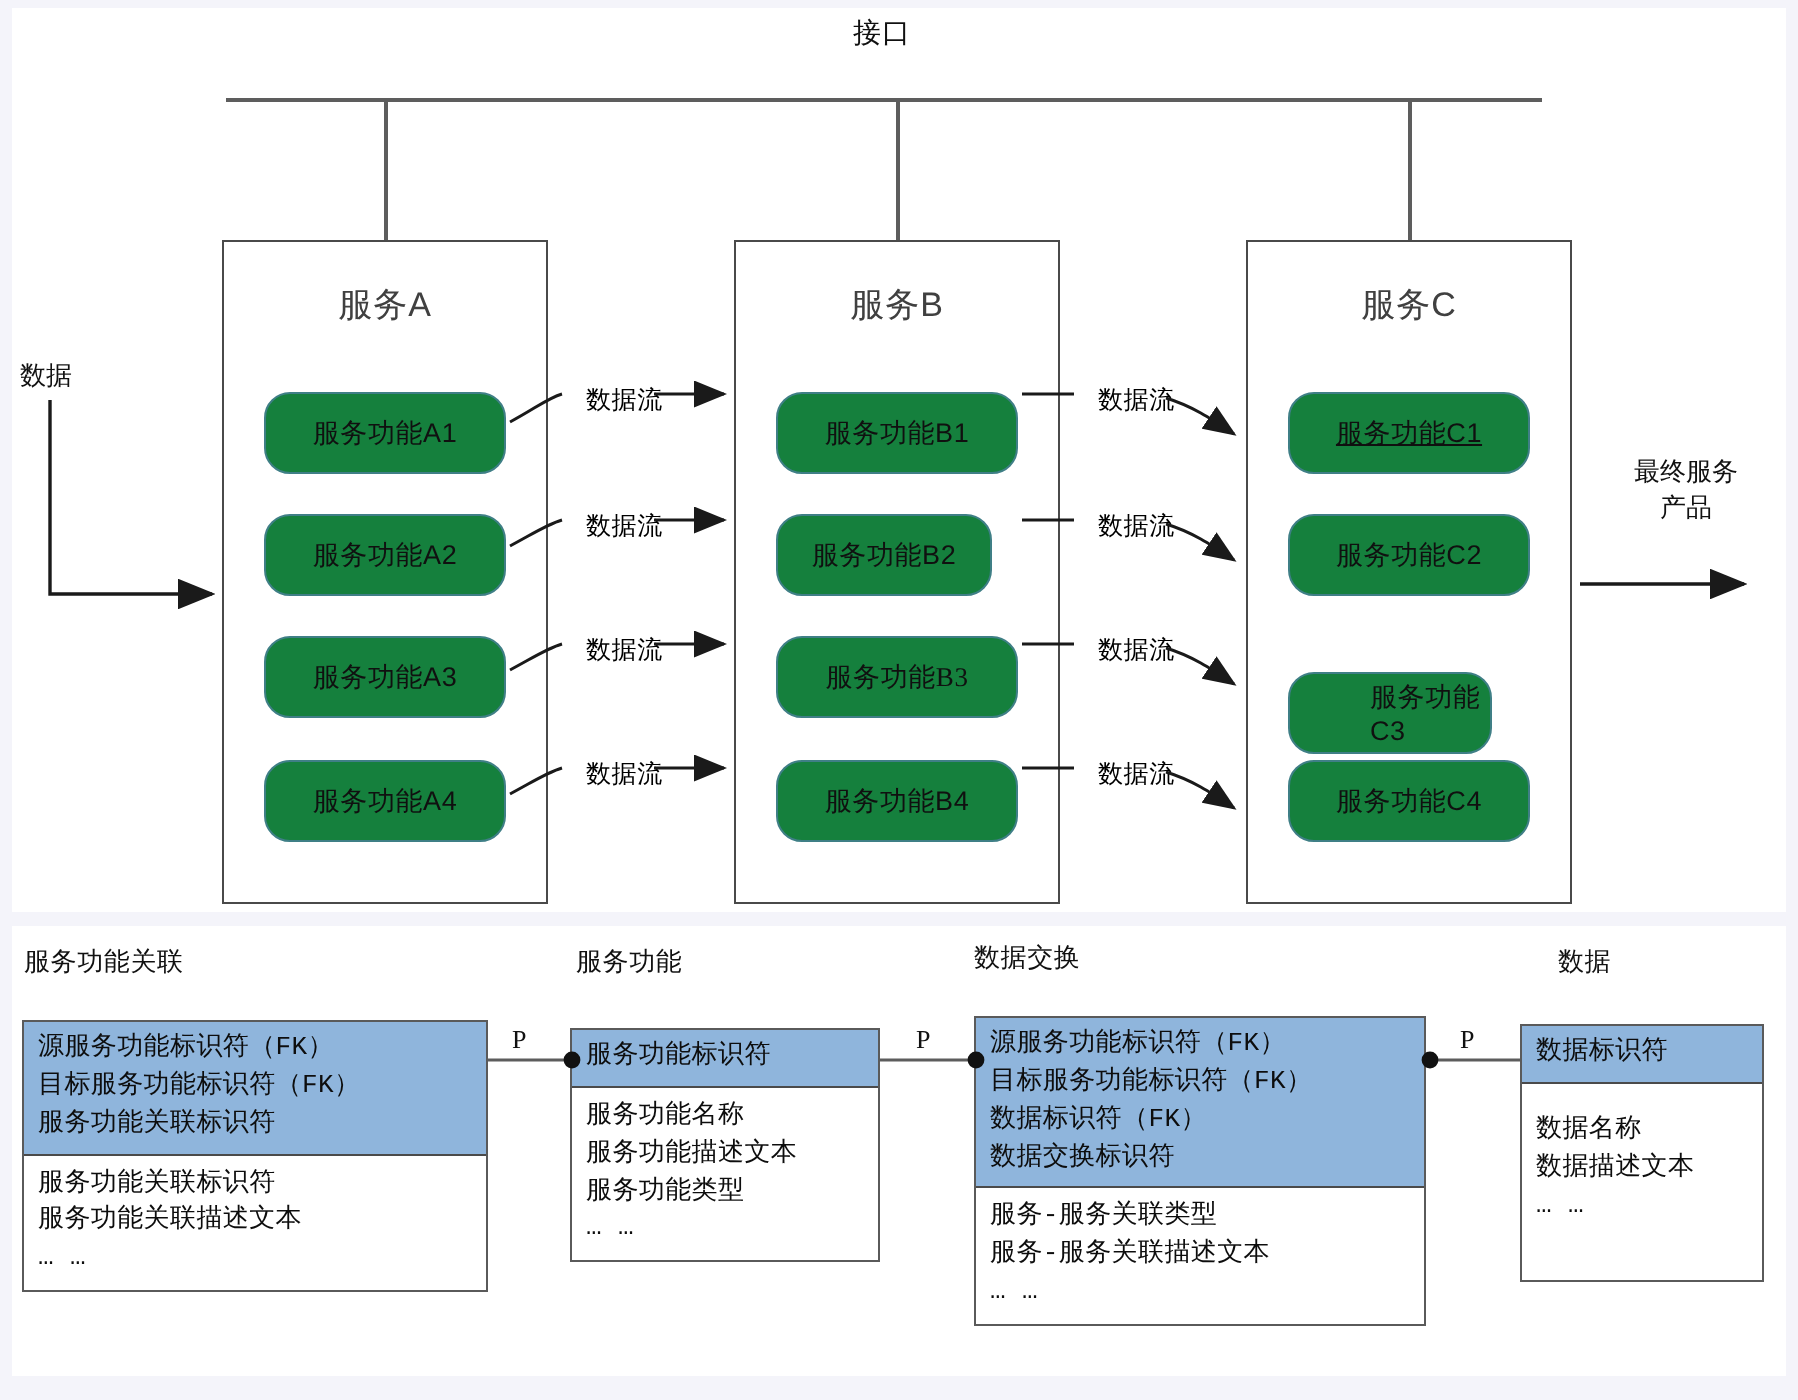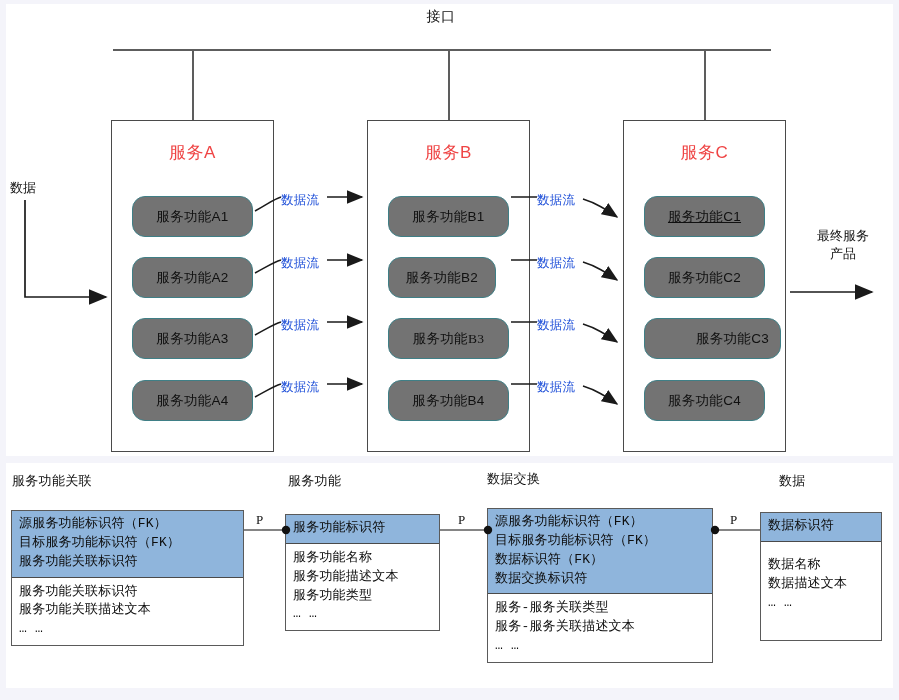--- a/index.html
+++ b/index.html
@@ -29,41 +29,42 @@
   .svc-box {
     position: absolute;
     border: 1.6px solid #4a4a4a;
     background: #ffffff;
   }
   .svc-title {
     position: absolute;
     width: 100%;
     text-align: center;
     font-size: 17px;
-    color: #ef4444;
+    color: #404040;
     letter-spacing: .5px;
   }
   .fn-box {
     position: absolute;
     border: 1.4px solid #3f7f86;
     border-radius: 13px;
-    background: #737373;
+    background: #15803d;
     font-size: 13.5px;
     color: #101010;
     display: flex;
     align-items: center;
     justify-content: center;
     letter-spacing: .3px;
   }
   .flow-label {
     position: absolute;
     font-size: 12.5px;
-    color: #1d4ed8;
+    color: #000000;
     white-space: nowrap;
     letter-spacing: .3px;
+    margin-left: 12px;
   }
   .side-label {
     position: absolute;
     font-size: 13px;
     color: #111;
     white-space: nowrap;
     text-align: center;
     line-height: 1.25;
   }
   .diagram-title {
@@ -165,21 +166,21 @@
 
   <div class="svc-box" style="left:623px; top:120px; width:163px; height:332px;">
     <div class="svc-title" style="top:20px;">服务C</div>
   </div>
   <div class="fn-box" style="left:644px; top:196px; width:121px; height:41px;text-decoration:underline;">
     <span>服务功能C1</span>
   </div>
   <div class="fn-box" style="left:644px; top:257px; width:121px; height:41px;">
     <span>服务功能C2</span>
   </div>
-  <div class="fn-box" style="left:644px; top:318px; width:137px; height:41px;padding-left:40px;">
+  <div class="fn-box" style="left:644px; top:336px; width:102px; height:41px;padding-left:40px;">
     <span>服务功能C3</span>
   </div>
   <div class="fn-box" style="left:644px; top:380px; width:121px; height:41px;">
     <span>服务功能C4</span>
   </div>
 
   <div class="flow-label" style="left:281px; top:192px;">数据流</div>
   <div class="flow-label" style="left:281px; top:255px;">数据流</div>
   <div class="flow-label" style="left:281px; top:317px;">数据流</div>
   <div class="flow-label" style="left:281px; top:379px;">数据流</div>

